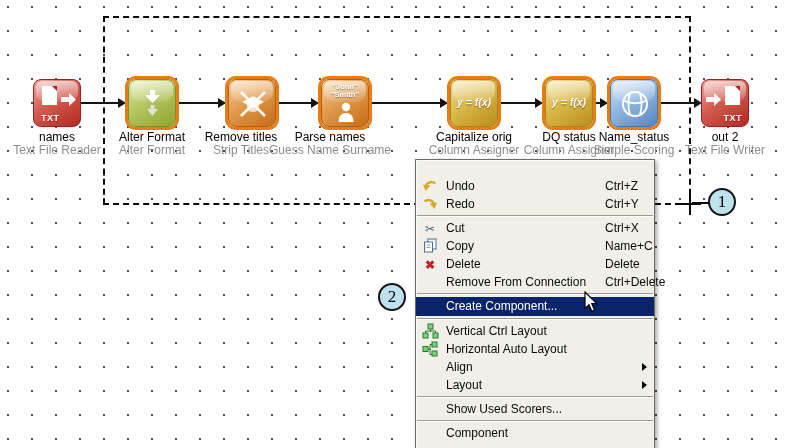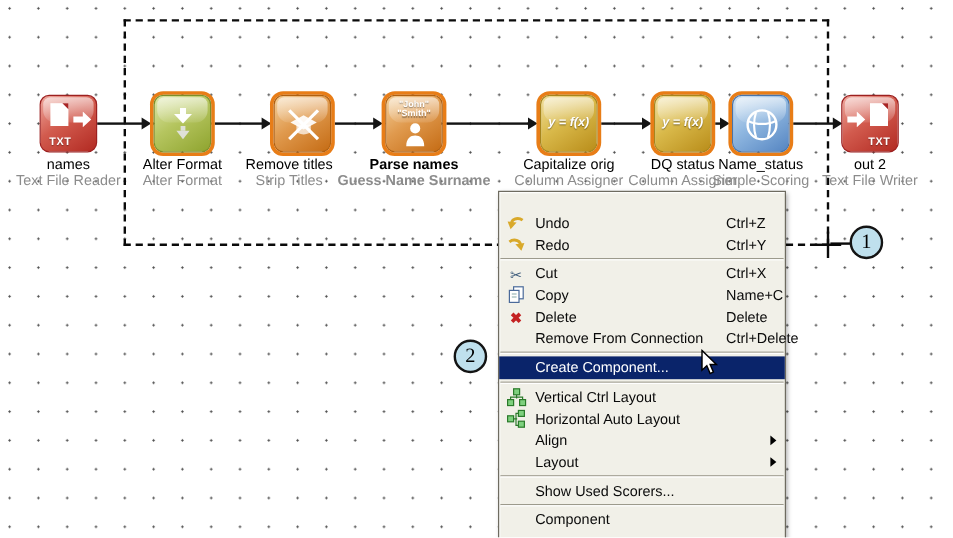--- a/index.html
+++ b/index.html
@@ -186,21 +186,21 @@
       <div class="nl-type">Text File Reader</div>
     </div>
   <div class="node-label" style="left:77px;">
       <div class="nl-name">Alter Format</div>
       <div class="nl-type">Alter Format</div>
     </div>
   <div class="node-label" style="left:166px;">
       <div class="nl-name">Remove titles</div>
       <div class="nl-type">Strip Titles</div>
     </div>
-  <div class="node-label" style="left:270px;font-weight:bold;">
+  <div class="node-label" style="left:255px;">
       <div class="nl-name">Parse names</div>
       <div class="nl-type">Guess Name Surname</div>
     </div>
   <div class="node-label" style="left:399px;">
       <div class="nl-name">Capitalize orig</div>
       <div class="nl-type">Column Assigner</div>
     </div>
   <div class="node-label" style="left:494px;">
       <div class="nl-name">DQ status</div>
       <div class="nl-type">Column Assigner</div>

